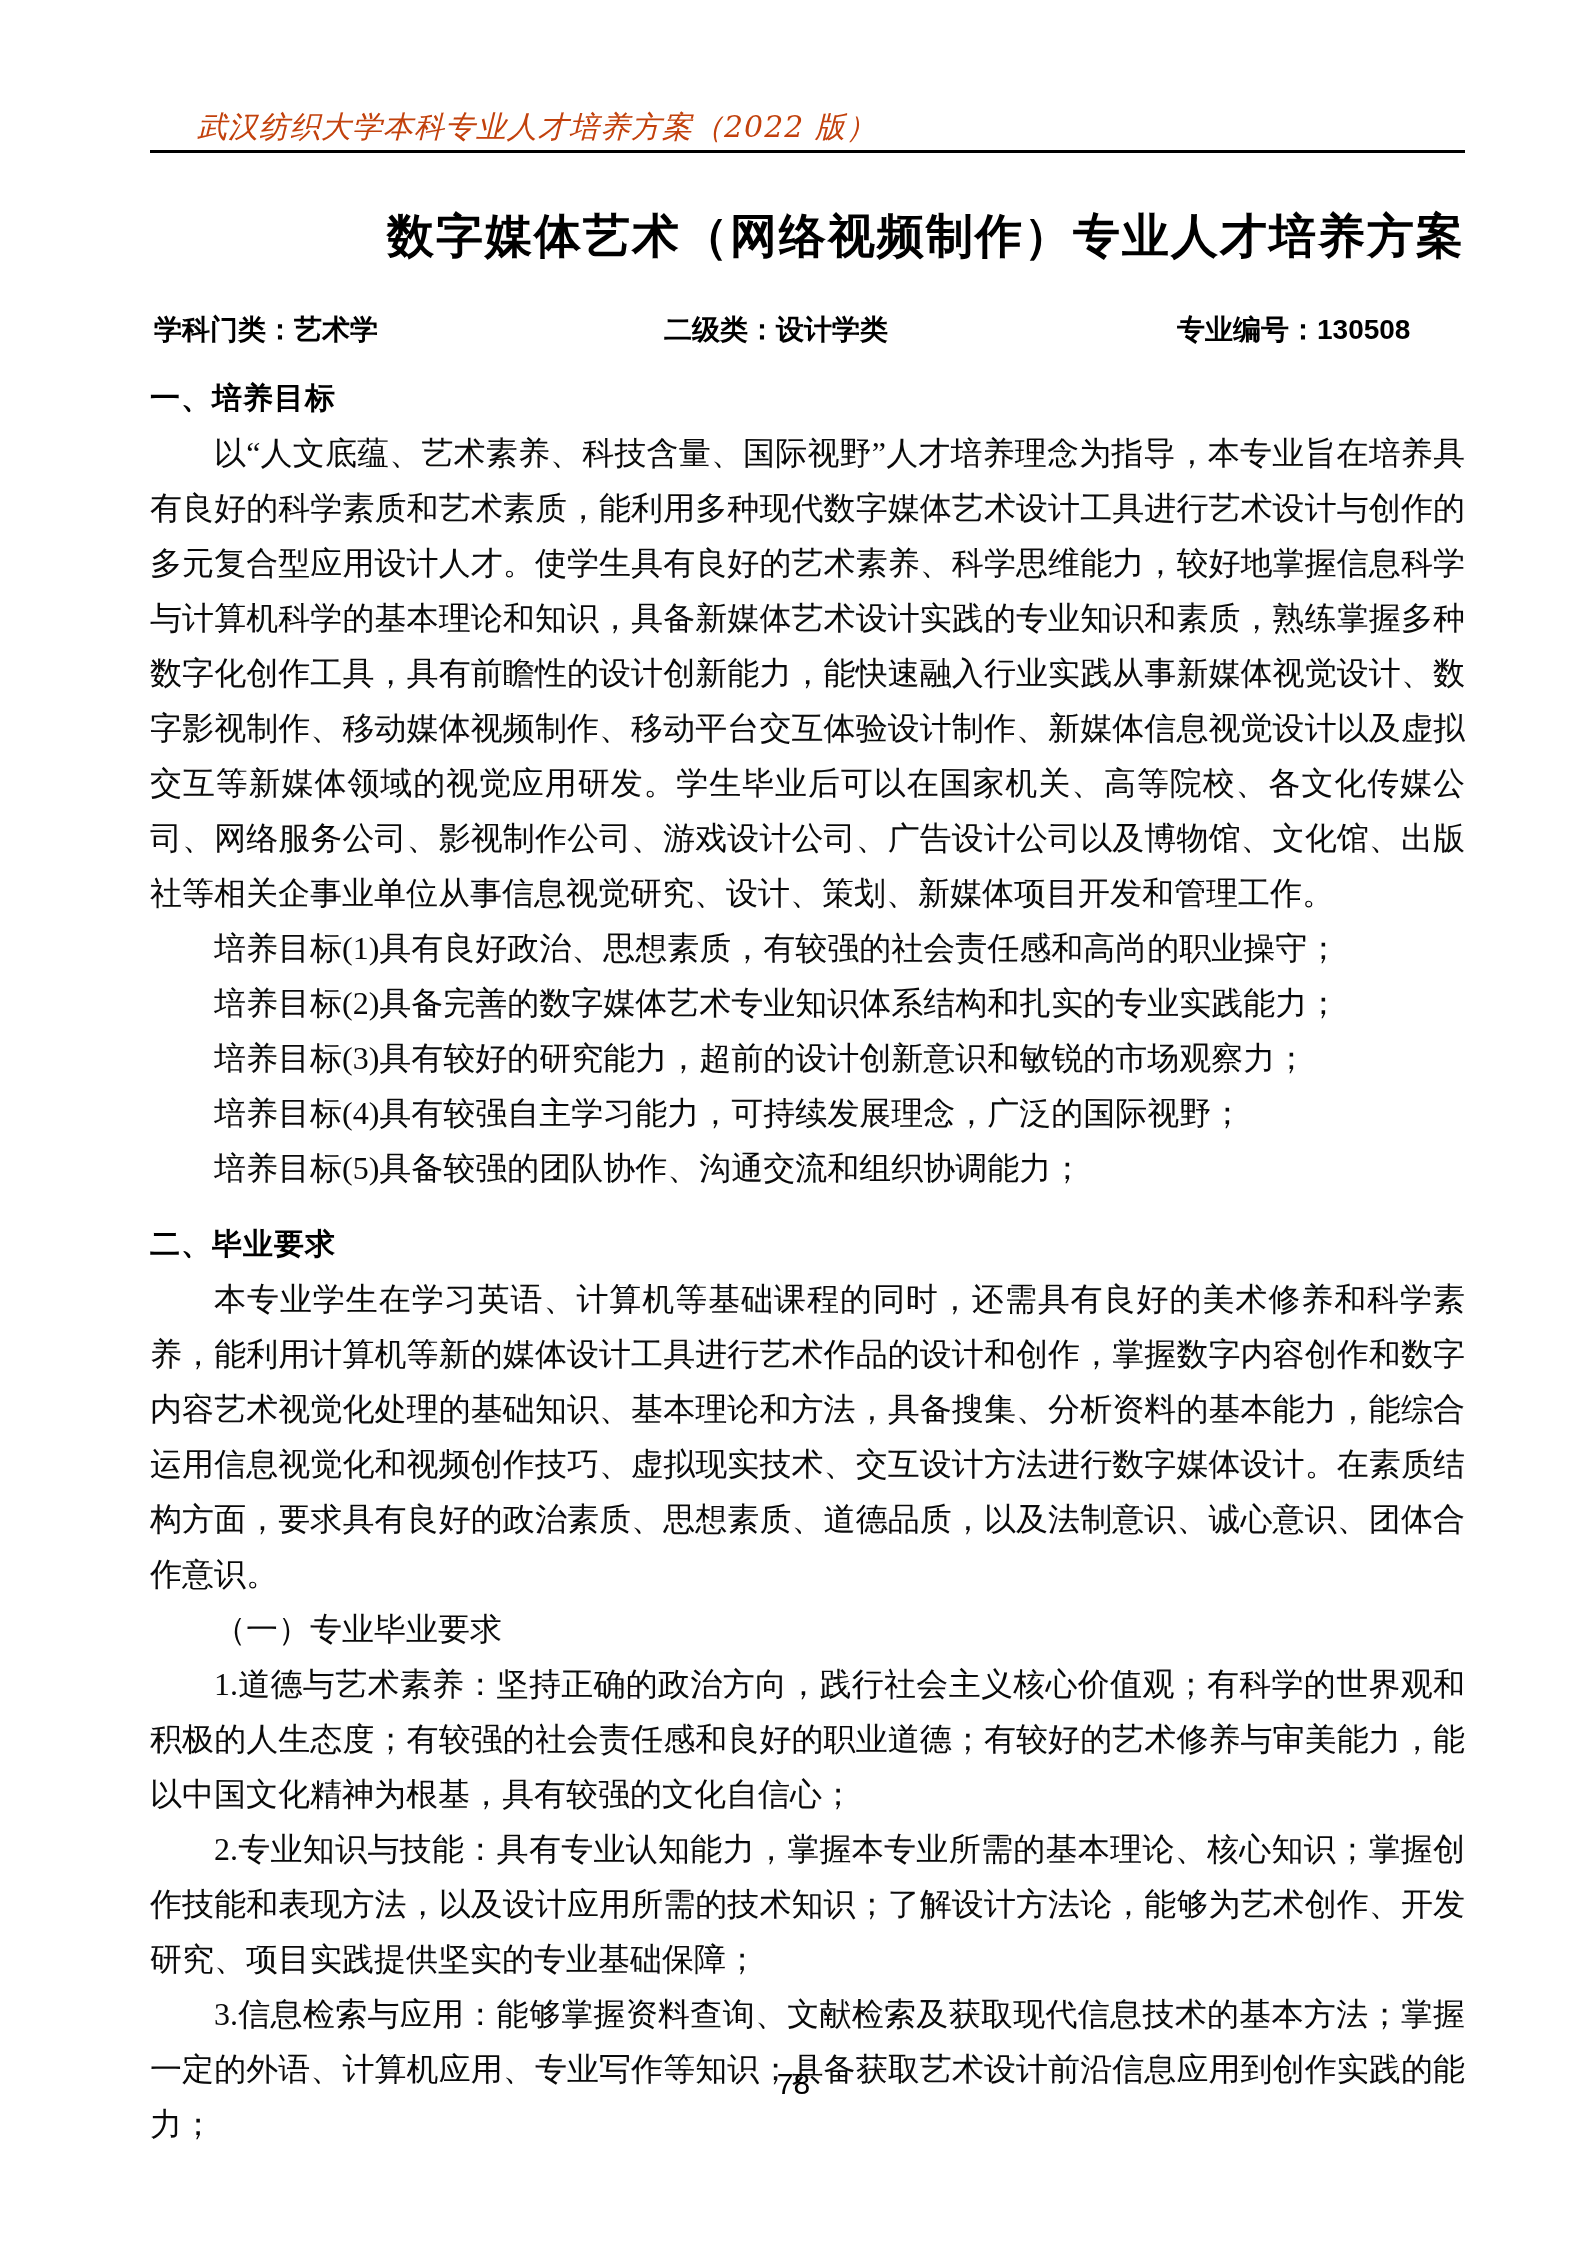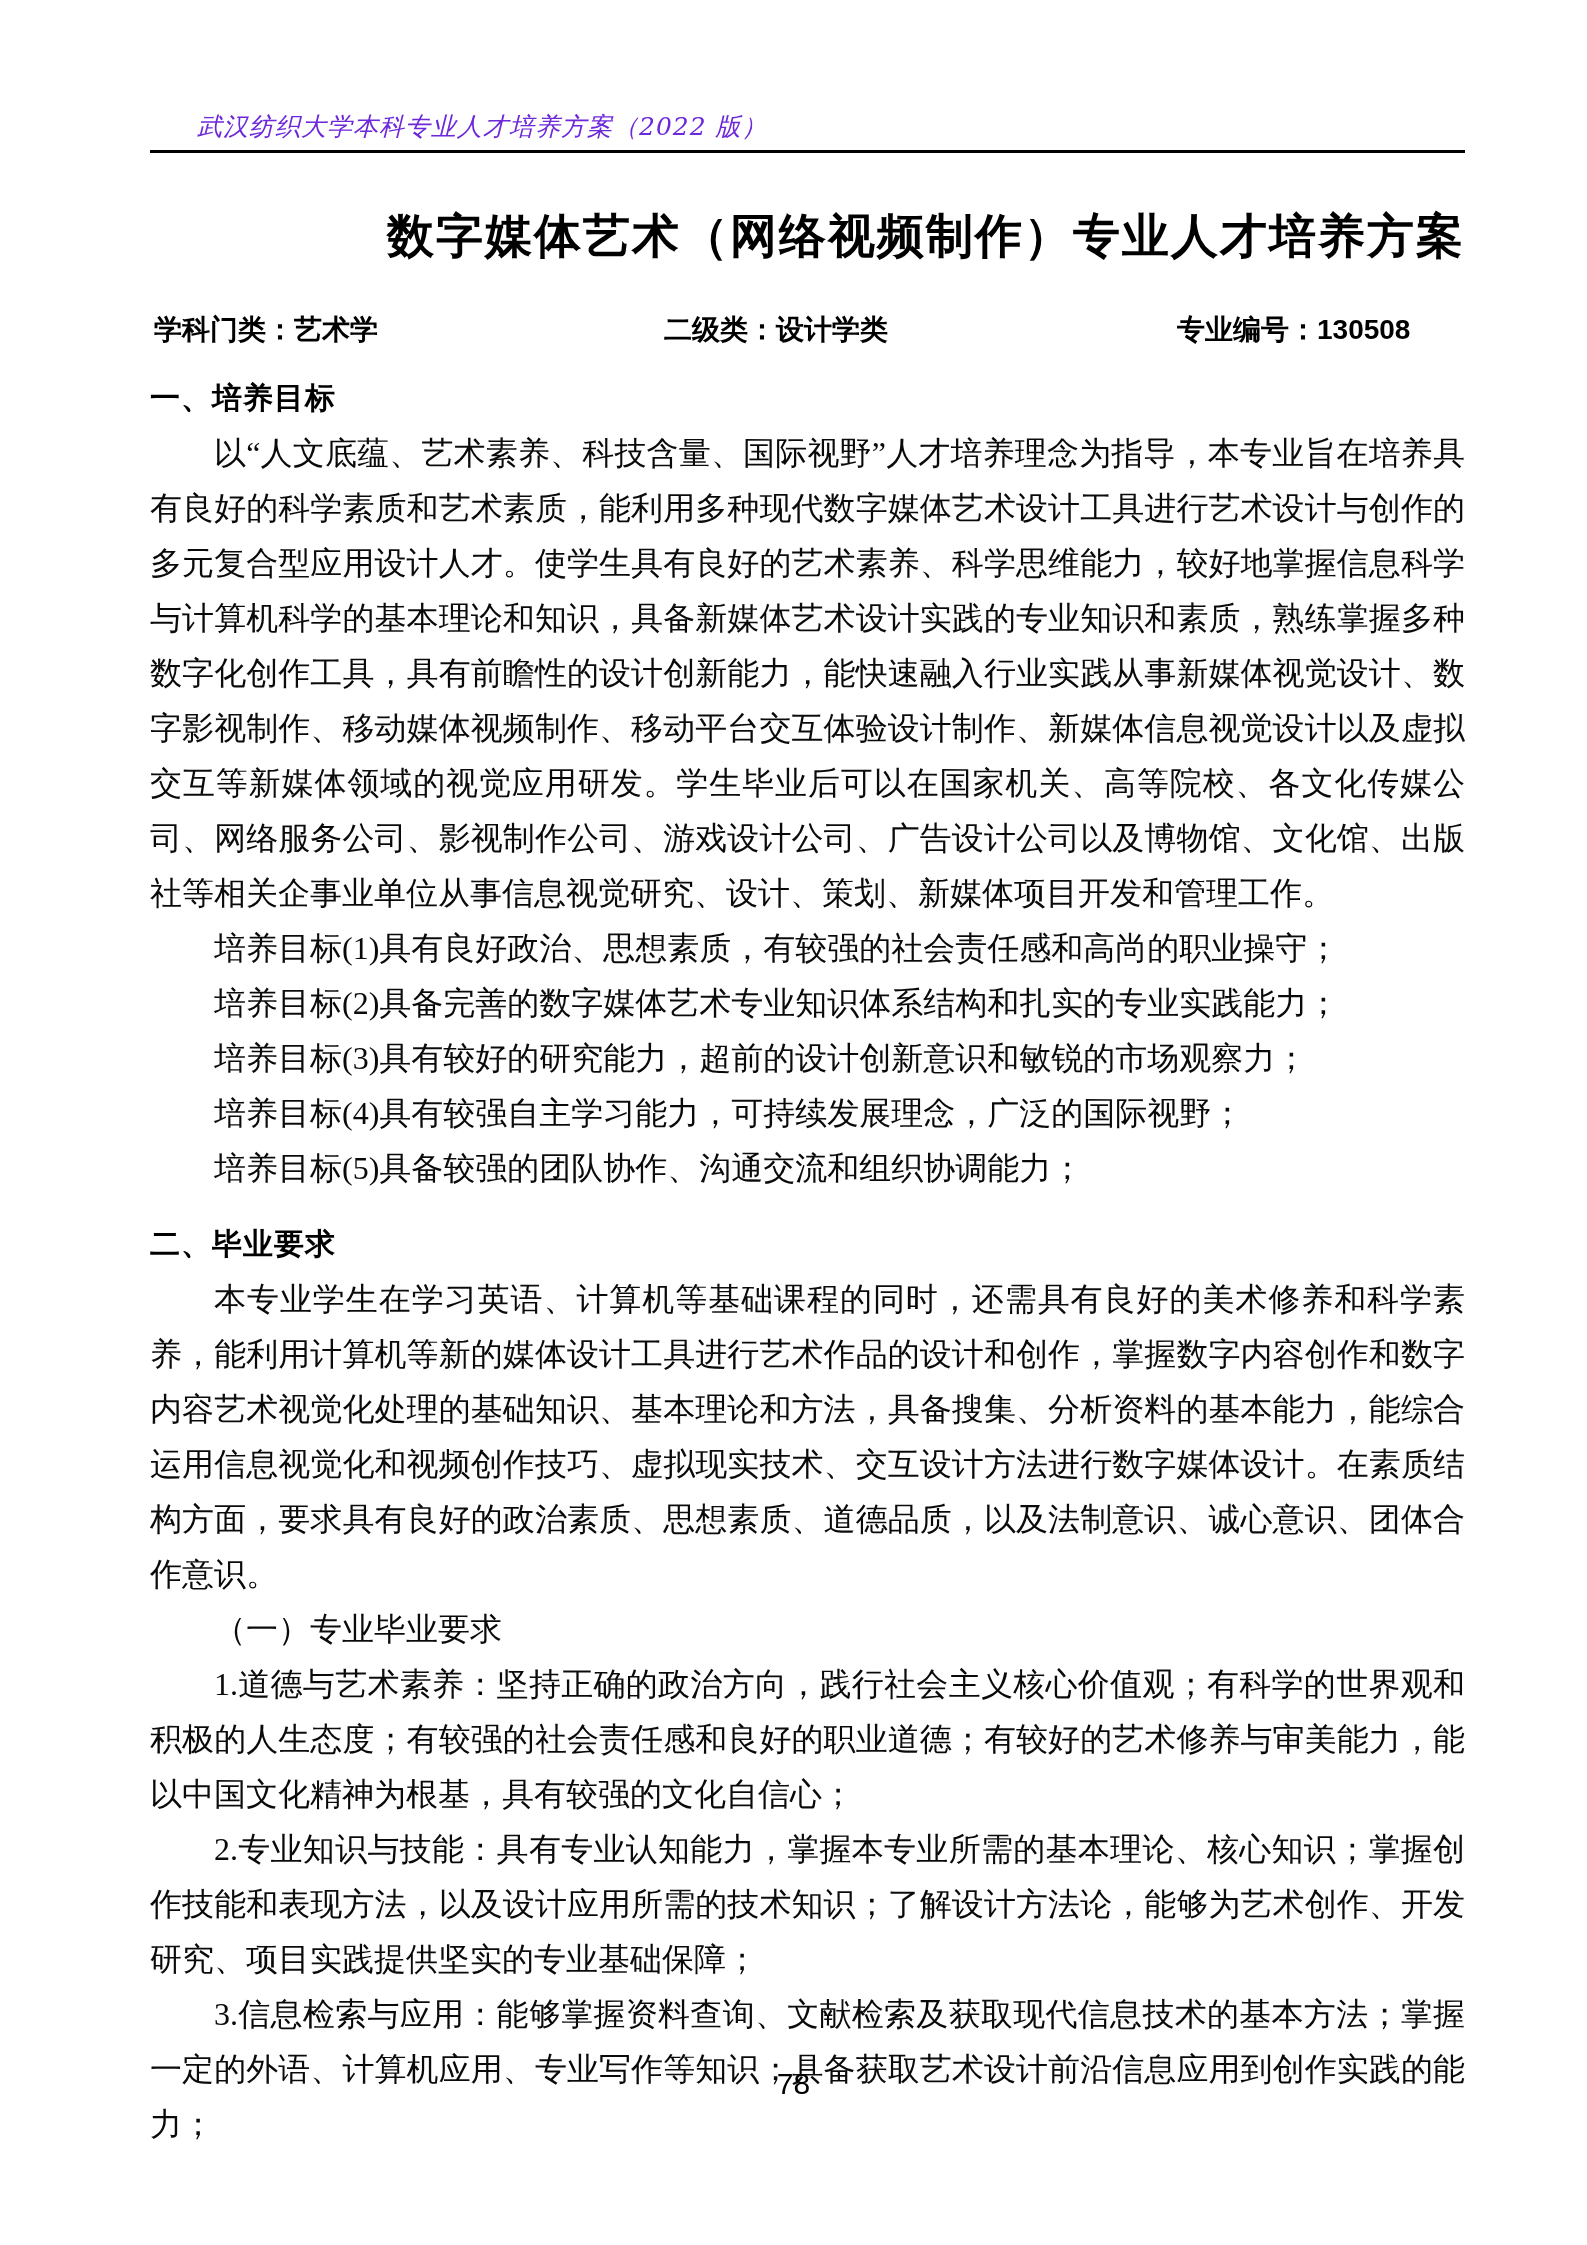--- a/index.html
+++ b/index.html
@@ -15,24 +15,24 @@
   .content {
     position: absolute;
     left: 150px;
     right: 122px;
     top: 0;
   }
   .running-head {
     margin: 112px 0 2px 47px;
     font-family: "DejaVu Serif", "Liberation Serif", serif;
     font-style: italic;
-    font-size: 25px;
+    font-size: 30px;
     line-height: 30px;
     letter-spacing: 1px;
-    color: #6d28d9;
+    color: #c2410c;
   }
   .header-rule {
     margin-top: 8px;
     border: 0;
     border-bottom: 3px solid #000000;
     height: 0;
   }
   .doc-title {
     margin: 57px 0 0 0;
     text-align: right;

